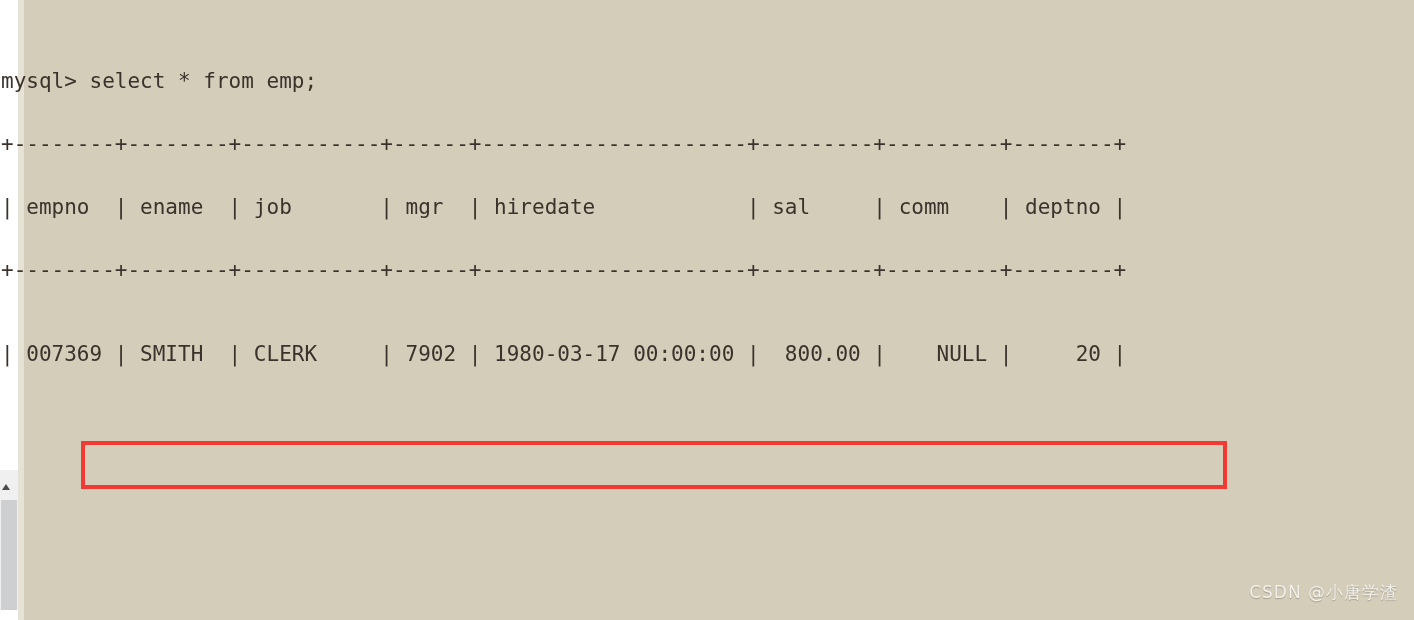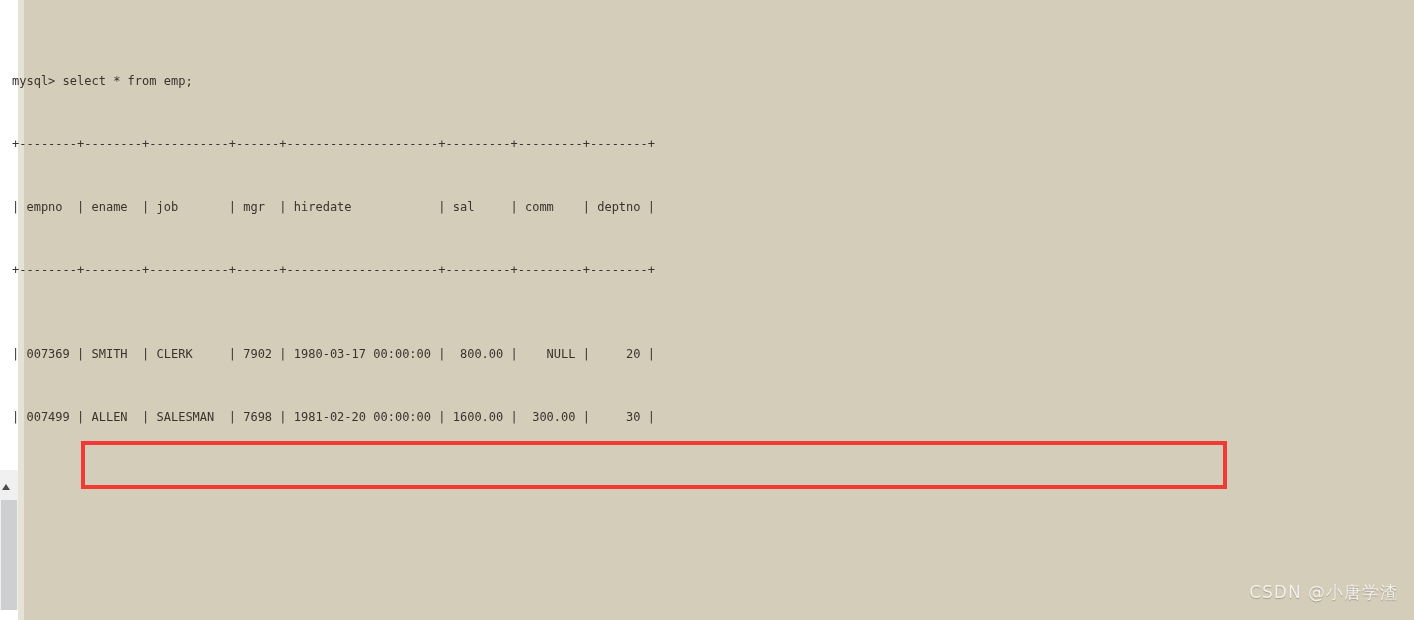--- a/index.html
+++ b/index.html
@@ -70,27 +70,27 @@
     left: 18px;
     top: 0;
     width: 6px;
     height: 620px;
     background: #e6e2d6;
   }
 
   
   #terminal {
     position: absolute;
-    left: 12px;
+    left: 1px;
     top: 8px;
     width: 1390px;
     height: 610px;
     color: #3b322c;
     font-family: "DejaVu Sans Mono", monospace;
-    font-size: 12px;
+    font-size: 21px;
     line-height: 21px;
     letter-spacing: 0px;
     white-space: pre;
     font-weight: 400;
   }
   #terminal .line {
     height: 21px;
     white-space: pre;
   }
 
@@ -133,21 +133,20 @@
   <div class="terminal-left-edge"></div>
 
   <div id="terminal">
 
     <div class="line">mysql&gt; select * from emp;</div>
     <div class="line">+--------+--------+-----------+------+---------------------+---------+---------+--------+</div>
     <div class="line">| empno  | ename  | job       | mgr  | hiredate            | sal     | comm    | deptno |</div>
     <div class="line">+--------+--------+-----------+------+---------------------+---------+---------+--------+</div>
 
     <div class="line">| 007369 | SMITH  | CLERK     | 7902 | 1980-03-17 00:00:00 |  800.00 |    NULL |     20 |</div>
-    <div class="line">| 007499 | ALLEN  | SALESMAN  | 7698 | 1981-02-20 00:00:00 | 1600.00 |  300.00 |     30 |</div>
     
     
     
     
     
     
     
     
     
 

